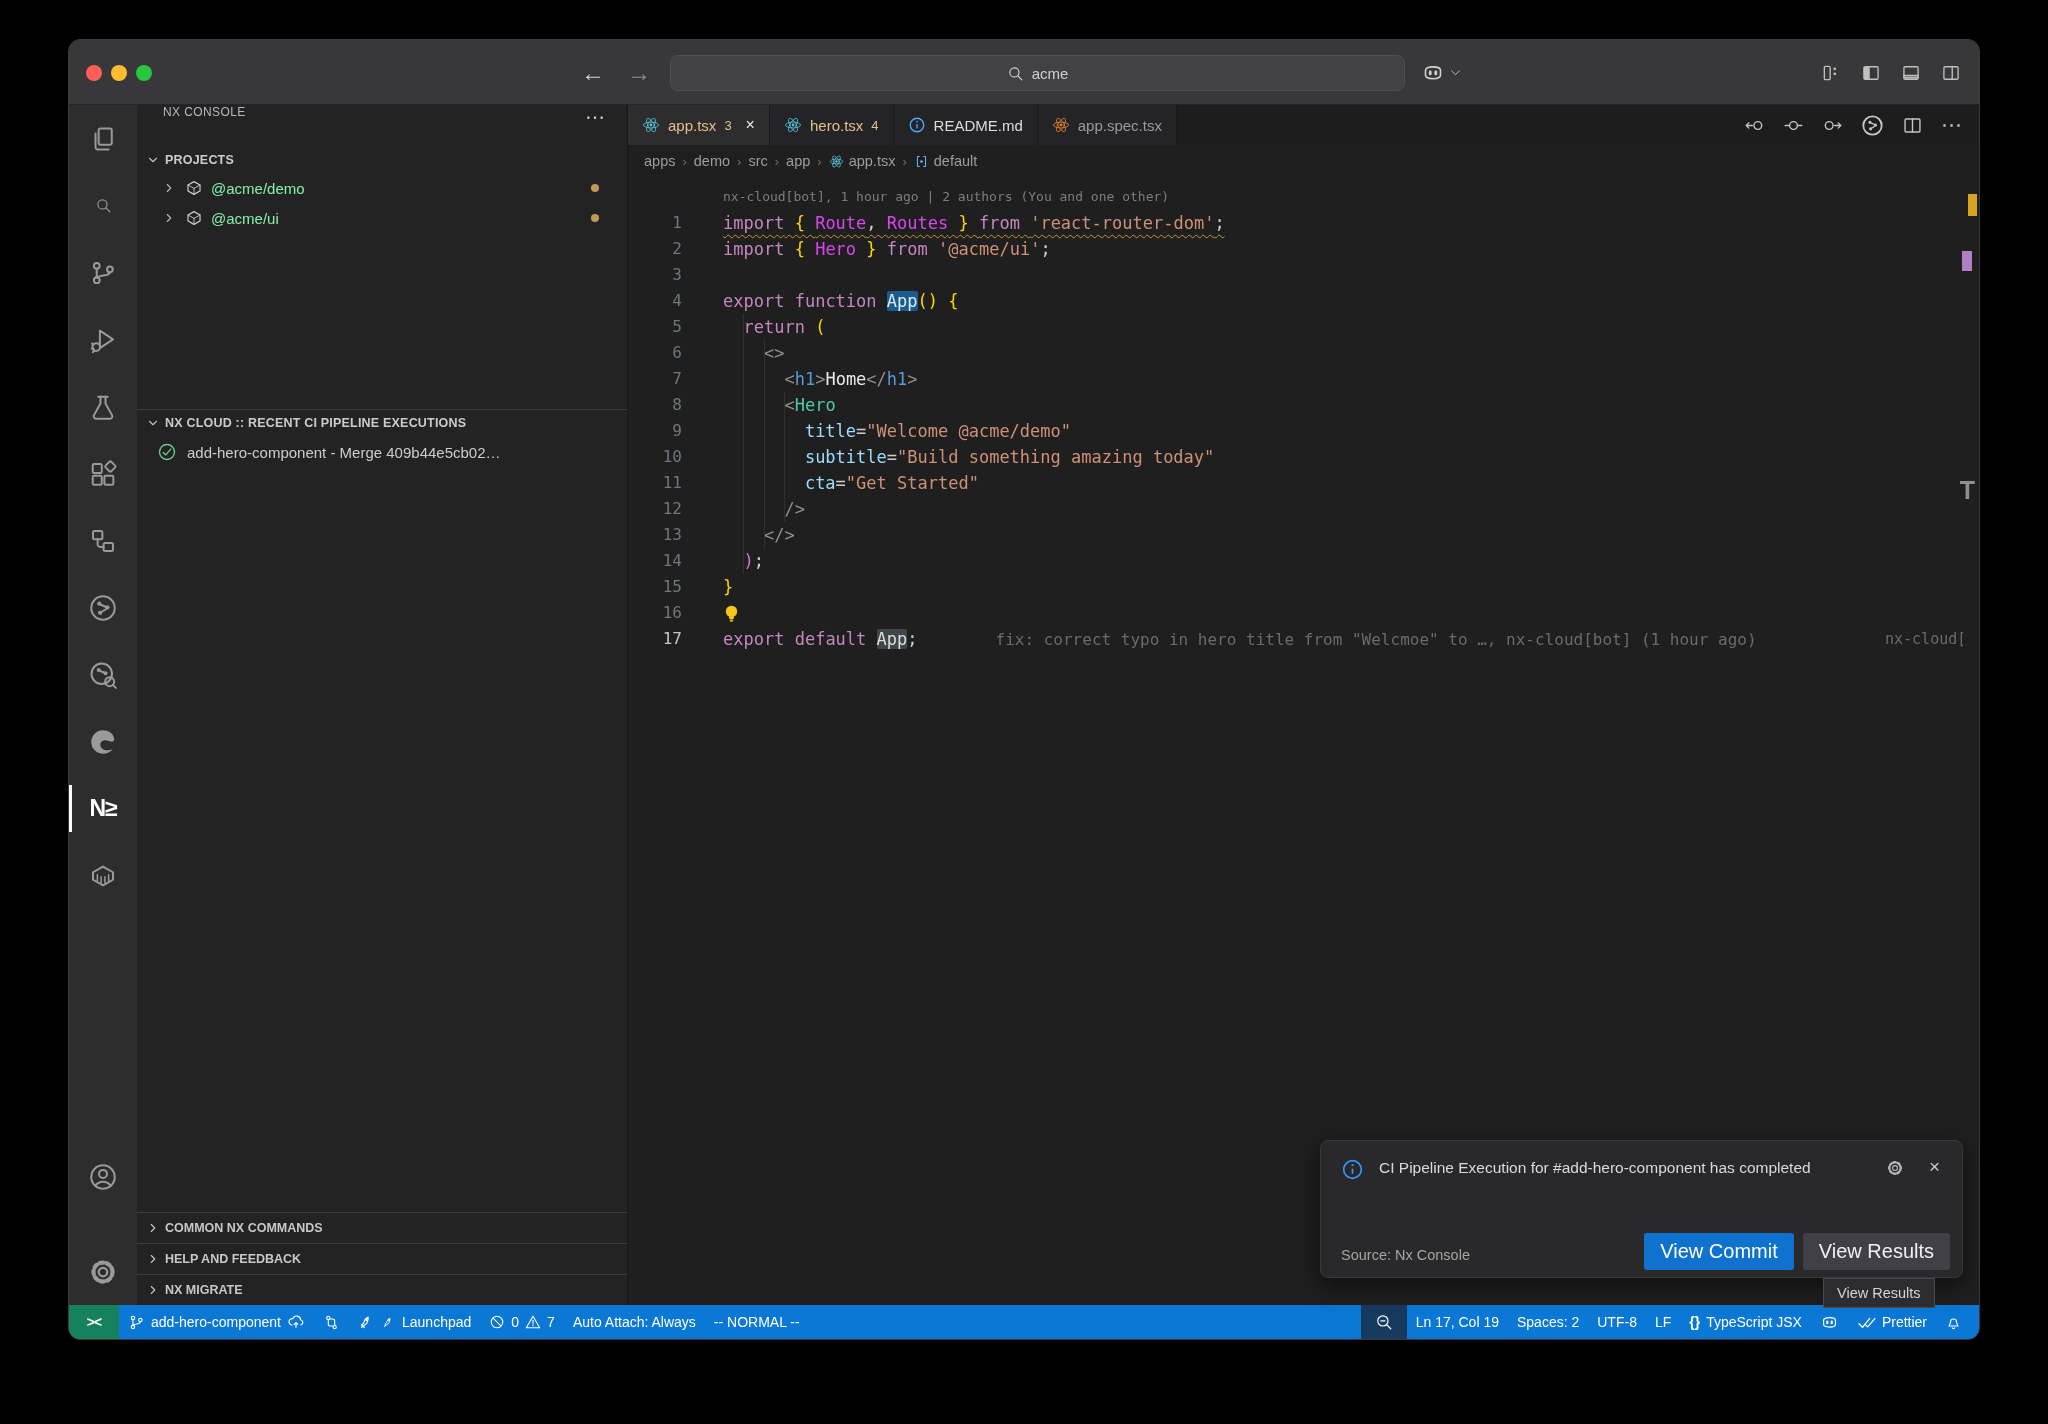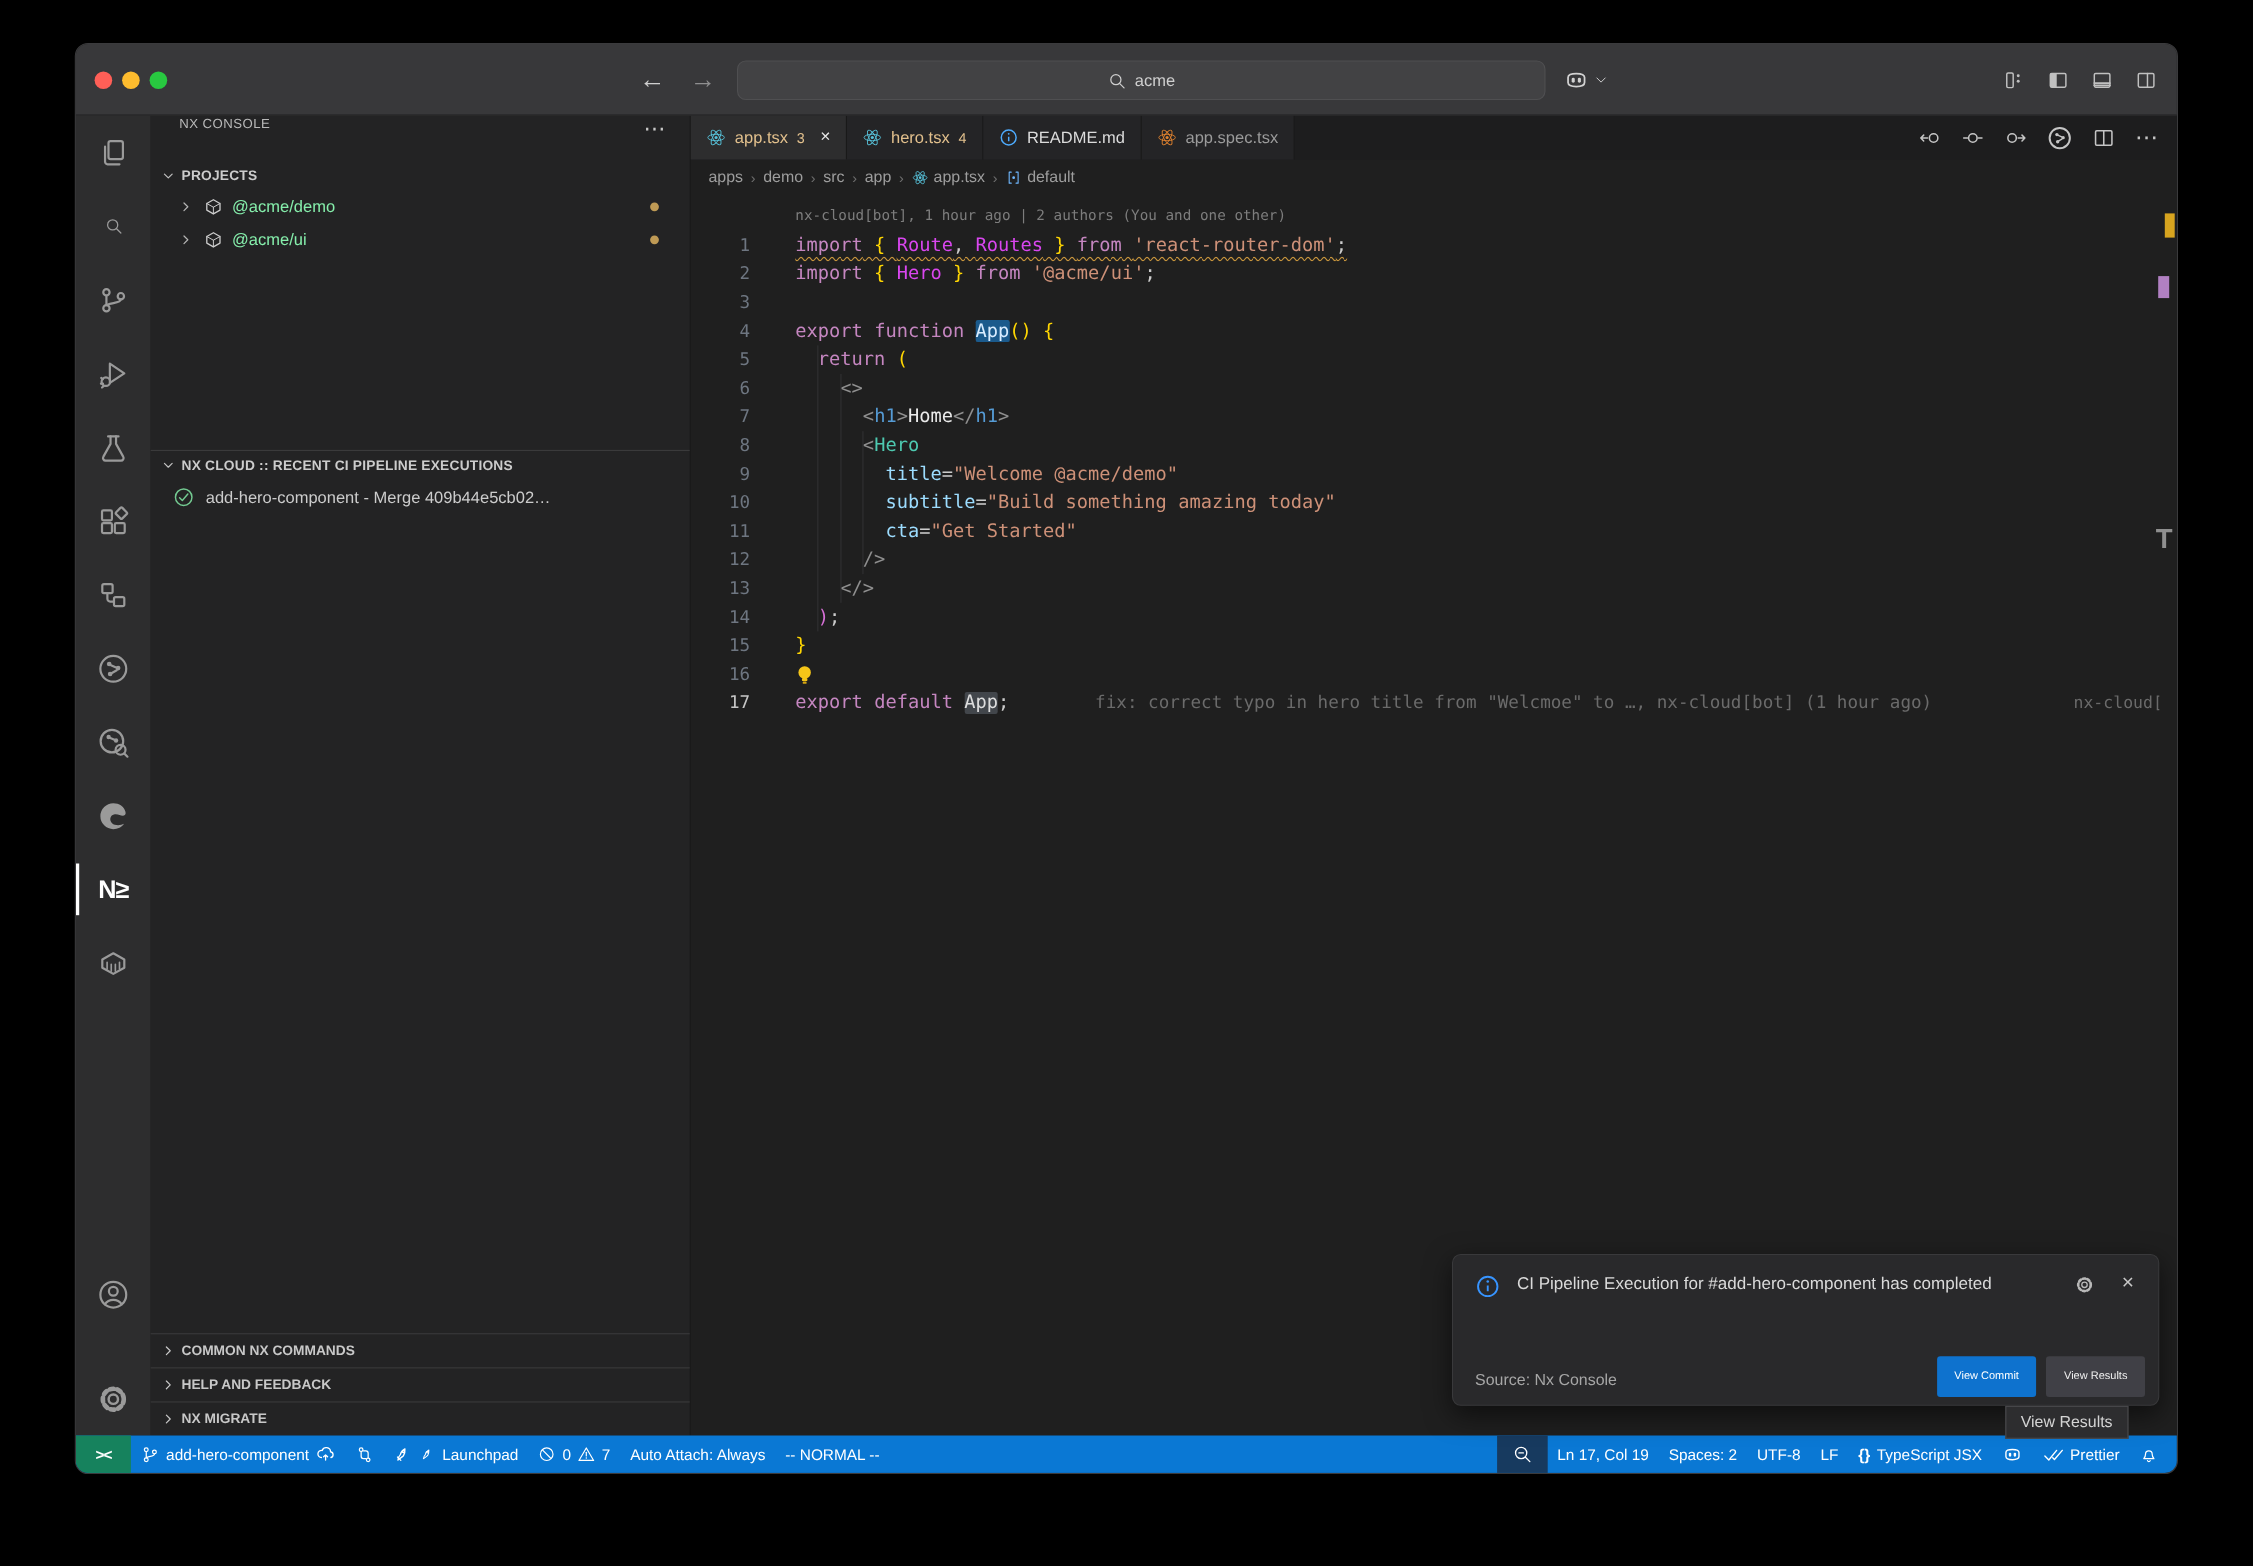--- a/index.html
+++ b/index.html
@@ -107,21 +107,21 @@
 
   
   .toast { position:absolute; left:1251px; top:1100px; width:643px; height:138px; background:#29292b;
     border:1px solid #39393b; border-radius:8px; box-shadow:0 8px 24px rgba(0,0,0,.55); z-index:5; }
   .toast-msg { position:absolute; left:58px; top:14px; width:450px; font-size:15.5px; line-height:25px; color:#dadada; }
   .toast-info { position:absolute; left:20px; top:17px; color:#3794ff; }
   .toast-gear { position:absolute; right:58px; top:18px; color:#b8b8b8; cursor:pointer; }
   .toast-close { position:absolute; right:22px; top:15px; color:#c8c8c8; font-size:19px; cursor:pointer; }
   .toast-src { position:absolute; left:20px; bottom:14px; font-size:14.5px; color:#a6a6a6; }
   .toast-btns { position:absolute; right:12px; bottom:7px; display:flex; gap:9px; }
-  .btn { height:37px; display:flex; align-items:center; padding:0 16px; font-size:10px; border-radius:3px; cursor:pointer; }
+  .btn { height:37px; display:flex; align-items:center; padding:0 16px; font-size:20px; border-radius:3px; cursor:pointer; }
   .btn-primary { background:#0e72ce; color:#fff; }
   .btn-secondary { background:#404046; color:#f0f0f0; }
   .tooltip { position:absolute; left:1754px; top:1238px; background:#2d2d2f; border:1px solid #4a4a4d;
     color:#d4d4d4; font-size:14.5px; padding:6px 13px; z-index:6; }
 </style>
 </head>
 <body>
 
 <div class="window">
 

